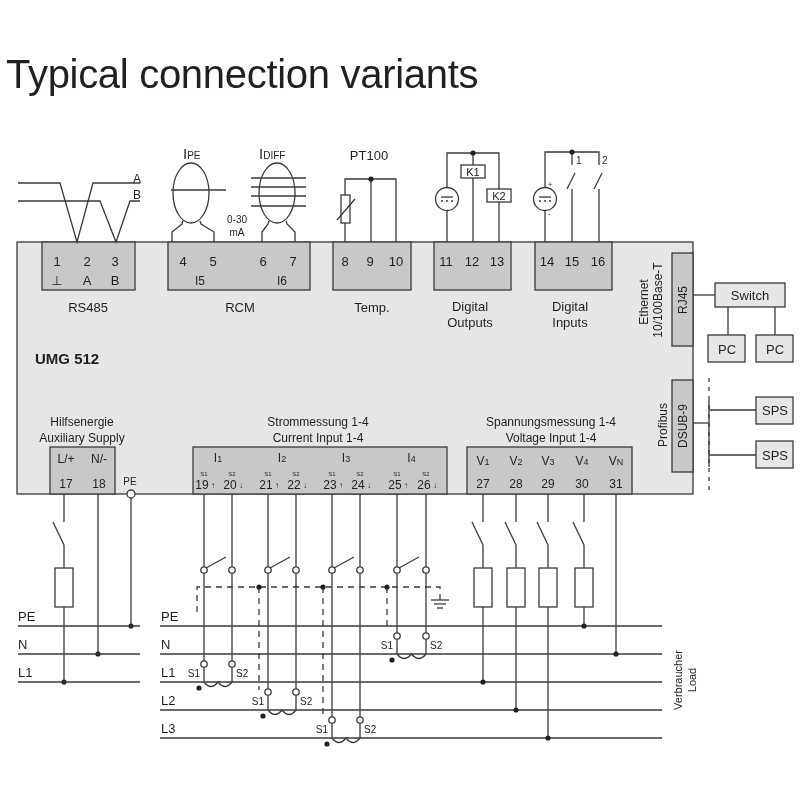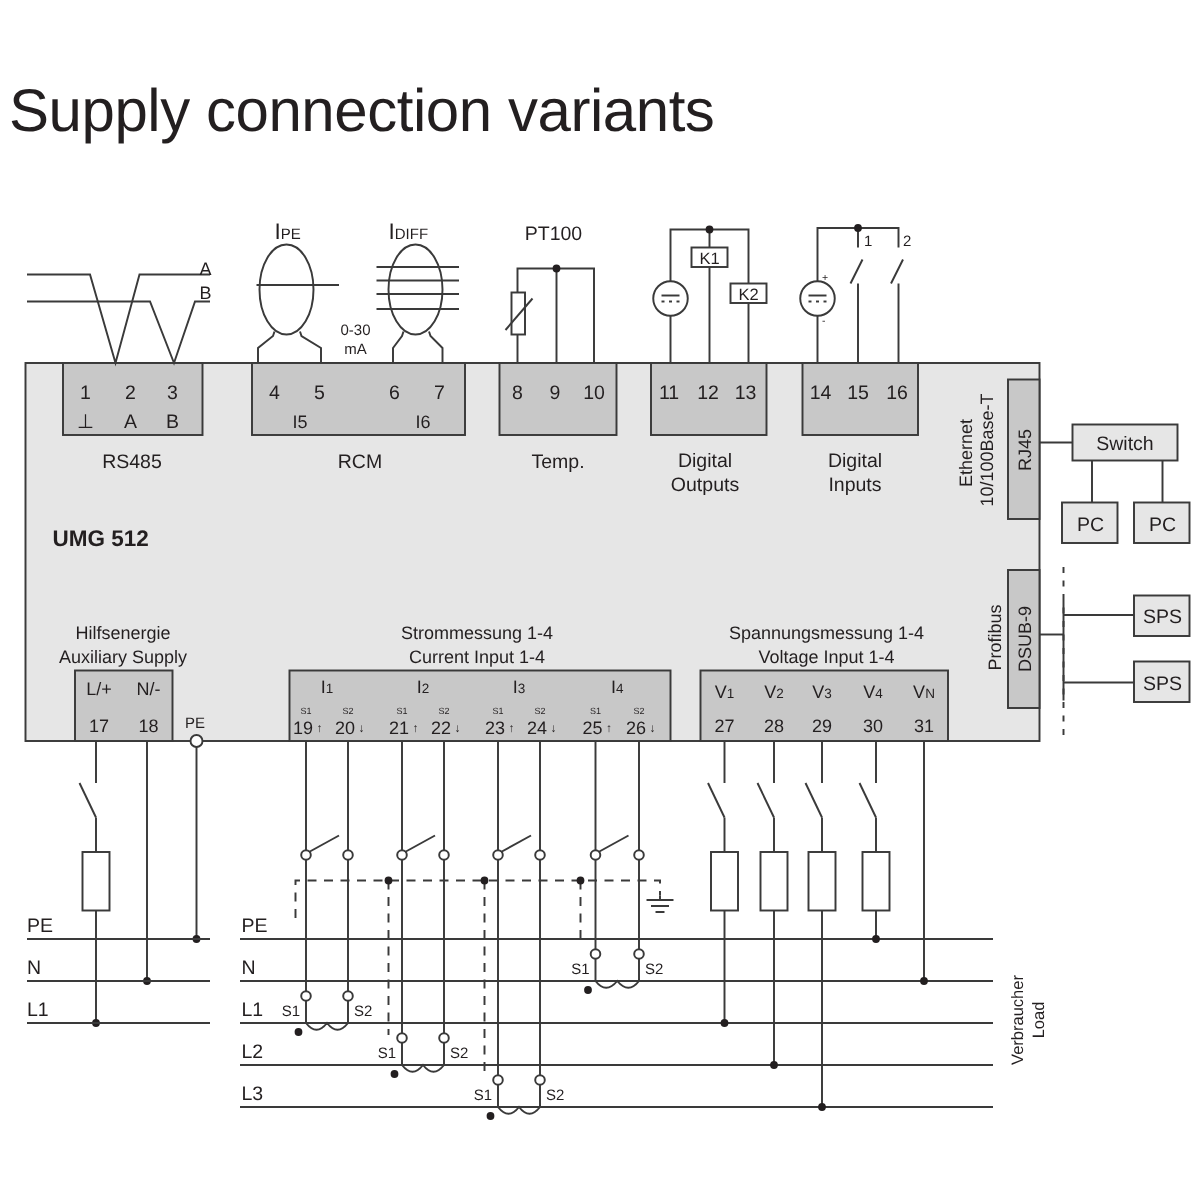--- a/index.html
+++ b/index.html
@@ -4,21 +4,21 @@
 <style>
   html, body { margin:0; padding:0; background:#ffffff; }
   body { width:800px; height:800px; position:relative; overflow:hidden; font-family:"Liberation Sans", sans-serif; color:#231f20; }
   #title { position:absolute; left:6px; top:52px; font-size:40px; font-weight:normal; letter-spacing:-0.3px; color:#231f20; font-family:"Liberation Sans", sans-serif; }
   svg { position:absolute; left:0; top:0; }
   svg text { font-family:"Liberation Sans", sans-serif; fill:#231f20; }
 </style>
 </head>
 <body>
 
-<div id="title">Supply connection variants</div>
+<div id="title">Typical connection variants</div>
 
 <svg id="diagram" width="800" height="800" viewBox="0 0 800 800" xmlns="http://www.w3.org/2000/svg">
   <g stroke="#3a3a3a" stroke-width="1.3" fill="none">
 
     <rect x="17" y="242" width="676" height="252" fill="#e6e6e6"></rect>
 
     <g>
       <rect x="42" y="242" width="93" height="48" fill="#c8c8c8"></rect>
     </g>
 

